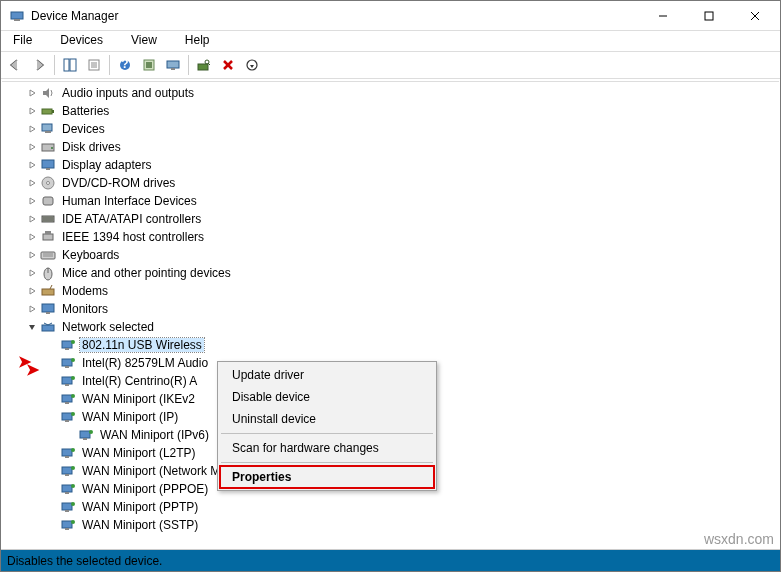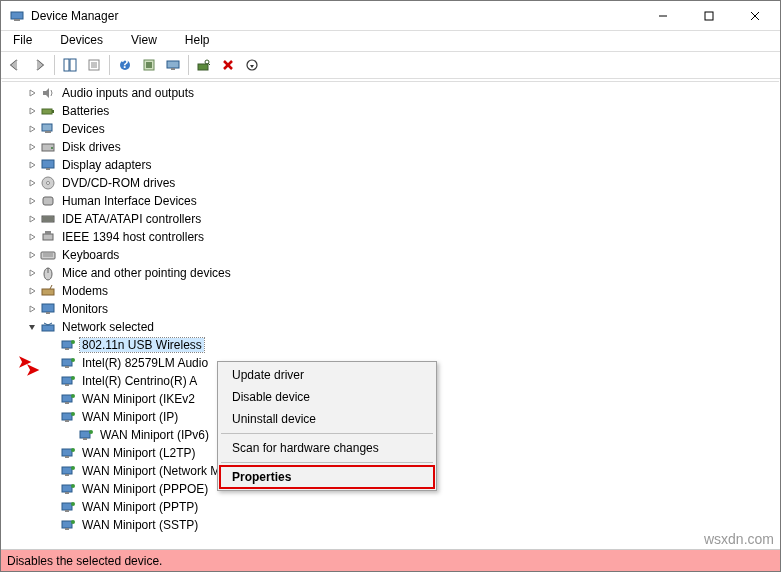--- a/index.html
+++ b/index.html
@@ -18,21 +18,21 @@
 .node { display: flex; align-items: center; height: 18px; white-space: nowrap; position: relative; }
 .twisty { width: 12px; height: 12px; display: inline-flex; align-items: center; justify-content: center; margin-right: 2px; }
 .icon { width: 16px; height: 16px; display: inline-flex; align-items: center; justify-content: center; margin-right: 4px; }
 .label { padding: 0 2px; }
 .selected .label { background: #cde8ff; outline: 1px dotted #888; }
 .arrow-annot { position: absolute; left: 16px; color: #d00; font-size: 16px; font-weight: bold; pointer-events: none; }
 .context-menu { position: absolute; background: #f2f2f2; border: 1px solid #a0a0a0; box-shadow: 2px 2px 4px rgba(0,0,0,0.25); padding: 2px; z-index: 10; width: 220px; }
 .ctx-item { padding: 4px 12px; font-size: 12px; }
 .ctx-sep { height: 1px; background: #c0c0c0; margin: 3px 1px; }
 .ctx-highlight { outline: 2px solid #d00; outline-offset: -1px; font-weight: bold; }
-.statusbar { position: absolute; bottom: 0; left: 0; right: 0; height: 22px; border-top: 1px solid #ccc; display: flex; align-items: center; padding: 0 6px; background: #fca5a5; font-size: 11px; }
+.statusbar { position: absolute; bottom: 0; left: 0; right: 0; height: 22px; border-top: 1px solid #ccc; display: flex; align-items: center; padding: 0 6px; background: #0369a1; font-size: 11px; }
 .watermark { position: absolute; right: 6px; bottom: 24px; font-size: 14px; color: #999; pointer-events: none; }
 
 .tree-container::-webkit-scrollbar { width: 17px; }
 .tree-container::-webkit-scrollbar-track { background: #f0f0f0; }
 .tree-container::-webkit-scrollbar-thumb { background: #c0c0c0; border: 1px solid #a0a0a0; }
 </style>
 </head>
 <body>
 
 <div class="titlebar">

